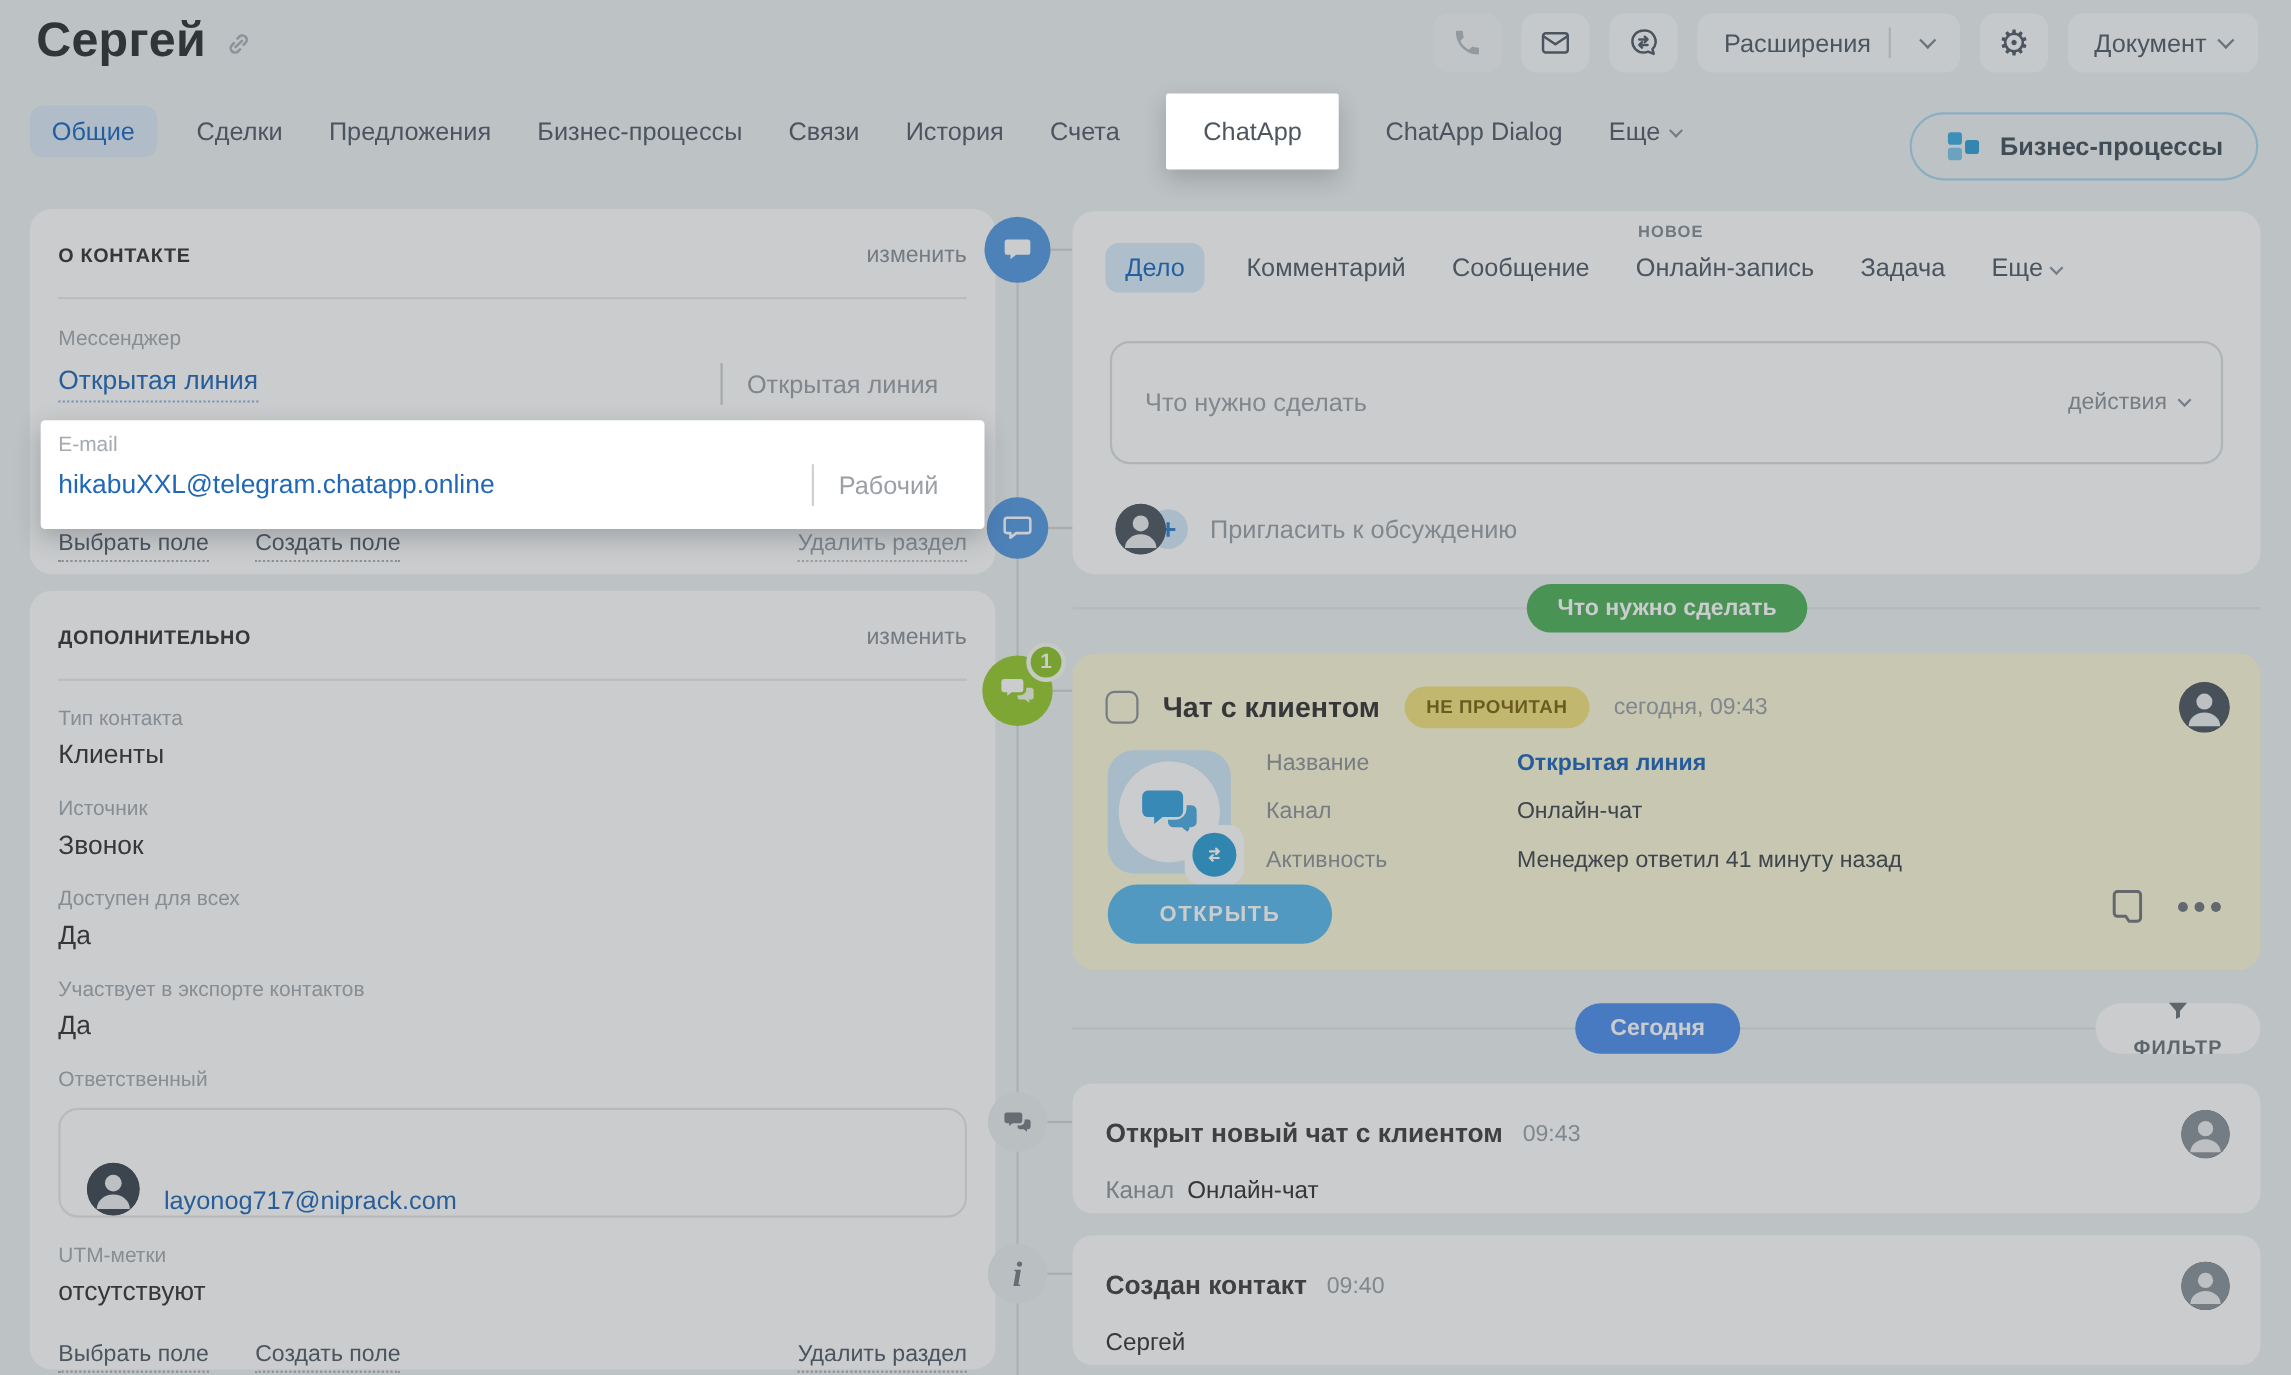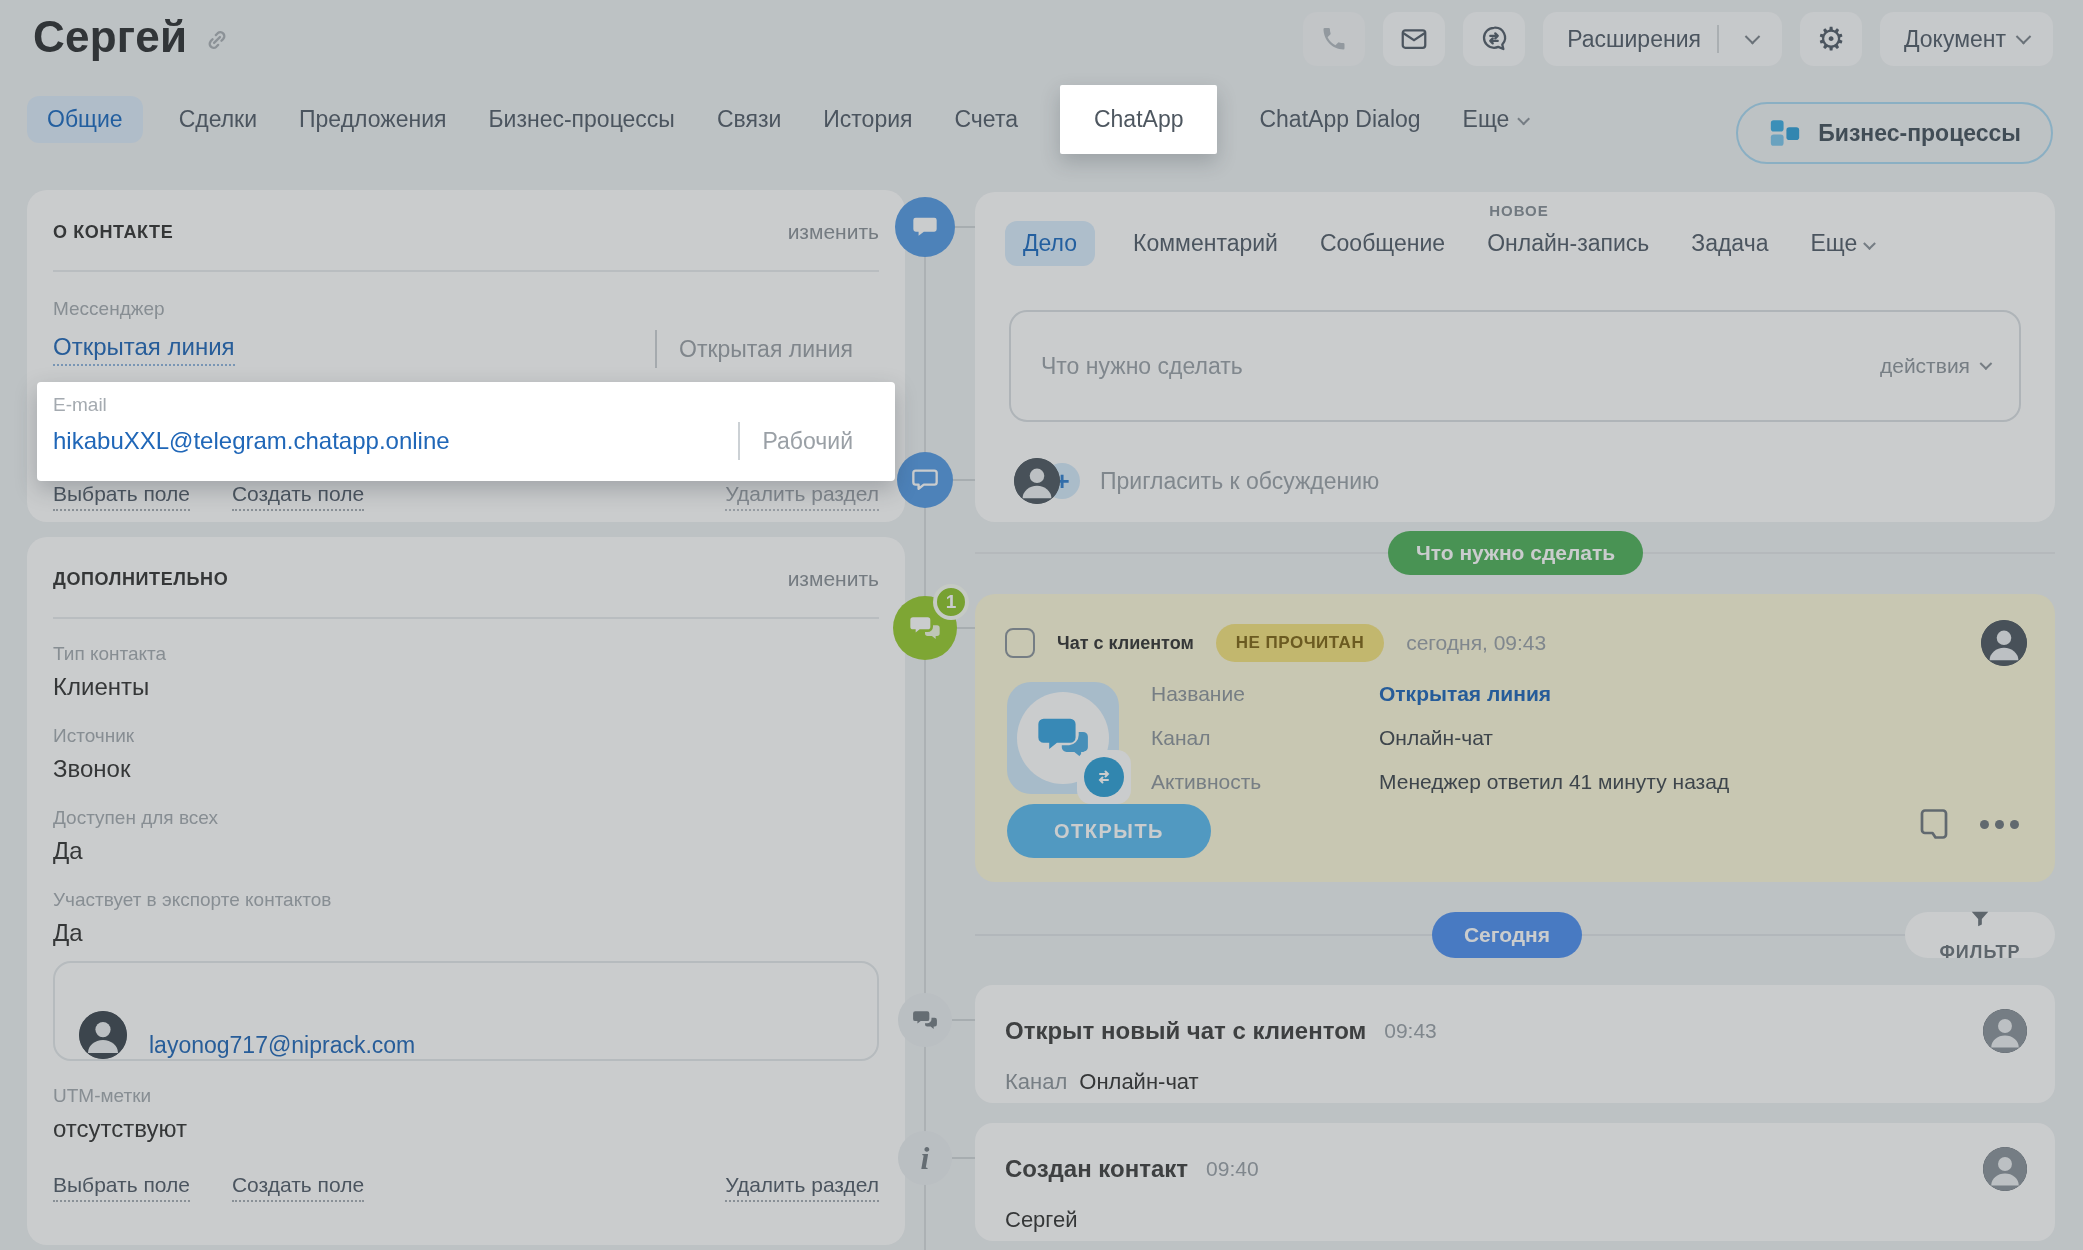--- a/index.html
+++ b/index.html
@@ -119,21 +119,21 @@
                  margin-left:-16px; }
   .invite-pill .placeholder { margin-left:20px; }
 
   .todo-line { position:absolute; left:975px; right:28px; top:552px; height:2px; background:#e2e5e8; }
   .todo-badge { position:absolute; left:1388px; top:531px; height:44px; border-radius:999px; background:#4fb15a;
                 color:#fff; font-size:21px; font-weight:bold; display:flex; align-items:center; padding:0 28px; }
 
   .chat-card { position:absolute; left:975px; top:594px; width:1080px; height:288px; background:#fcf8da; border-radius:20px; }
   .cc-head { display:flex; align-items:center; padding:26px 28px 0 30px; }
   .checkbox { width:30px; height:30px; border:2px solid #8b939b; border-radius:8px; cursor:pointer; flex:0 0 auto; }
-  .cc-title { font-size:18px; font-weight:bold; color:#333; margin-left:22px; }
+  .cc-title { font-size:26px; font-weight:bold; color:#333; margin-left:22px; }
   .unread-badge { margin-left:22px; background:#f5e27d; color:#7d6414; font-size:17px; font-weight:bold;
                   letter-spacing:.5px; padding:9px 20px; border-radius:999px; }
   .cc-time { margin-left:22px; font-size:21px; color:#9aa1a8; }
   .cc-head .avatar { margin-left:auto; }
   .thumb { position:absolute; left:32px; top:88px; width:112px; height:112px; border-radius:24px; background:#cfe8fa;
            display:flex; align-items:center; justify-content:center; }
   .thumb-circle { width:92px; height:92px; border-radius:50%; background:#fff; display:flex; align-items:center; justify-content:center; }
   .thumb-badge { position:absolute; right:-12px; bottom:-10px; width:54px; height:54px; background:#fff; border-radius:14px;
                  display:flex; align-items:center; justify-content:center; }
   .thumb-badge .bcirc { width:40px; height:40px; border-radius:50%; background:#2e9fd6; display:flex; align-items:center; justify-content:center; }
@@ -290,20 +290,21 @@
   </div>
   <div class="card-div"></div>
   <div class="pair-label">Тип контакта</div>
   <div class="pair-value">Клиенты</div>
   <div class="pair-label">Источник</div>
   <div class="pair-value">Звонок</div>
   <div class="pair-label">Доступен для всех</div>
   <div class="pair-value">Да</div>
   <div class="pair-label">Участвует в экспорте контактов</div>
   <div class="pair-value">Да</div>
+  <div class="pair-label">Ответственный</div>
   <div class="resp-box">
     <span class="avatar a48">
       <svg width="48" height="48" viewBox="0 0 24 24">
           <circle cx="12" cy="12" r="12" fill="#3d4650"></circle>
           <circle cx="12" cy="9.3" r="3.8" fill="#eceff1"></circle>
           <path d="M4.5 21a7.5 6.5 0 0115 0z" fill="#eceff1"></path>
         </svg>
     </span>
     <a class="resp-mail">layonog717@niprack.com</a>
   </div>

